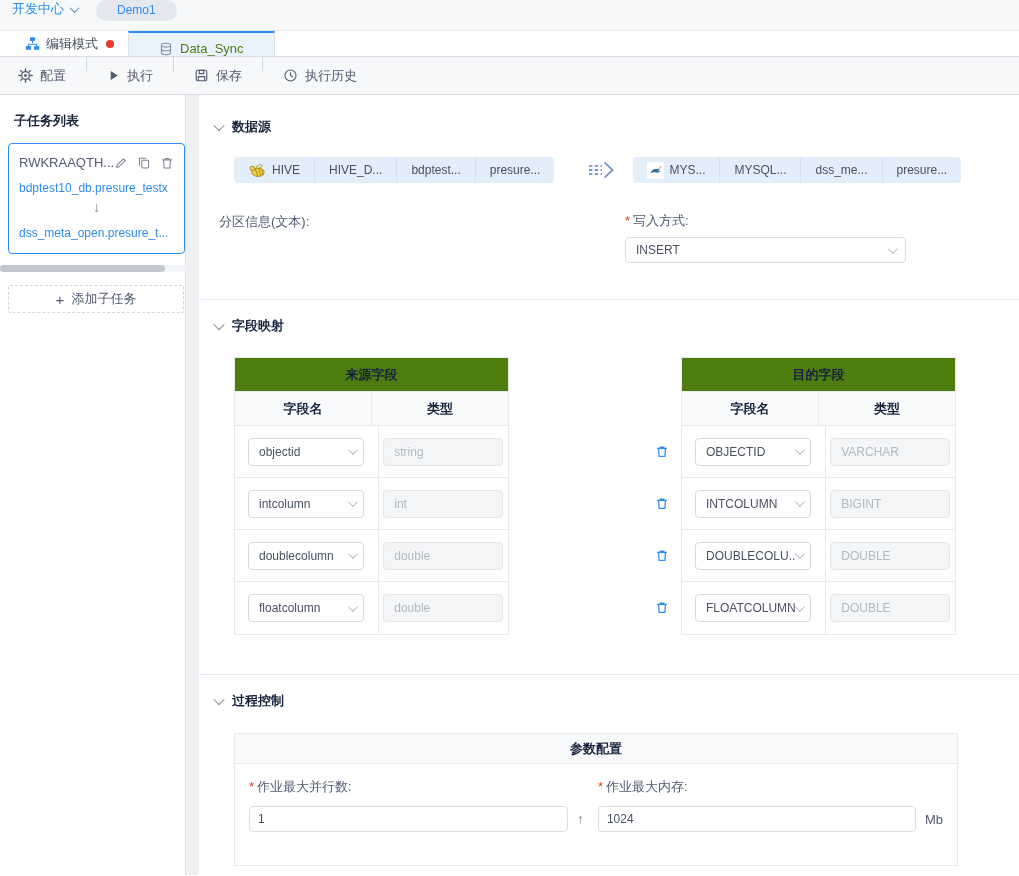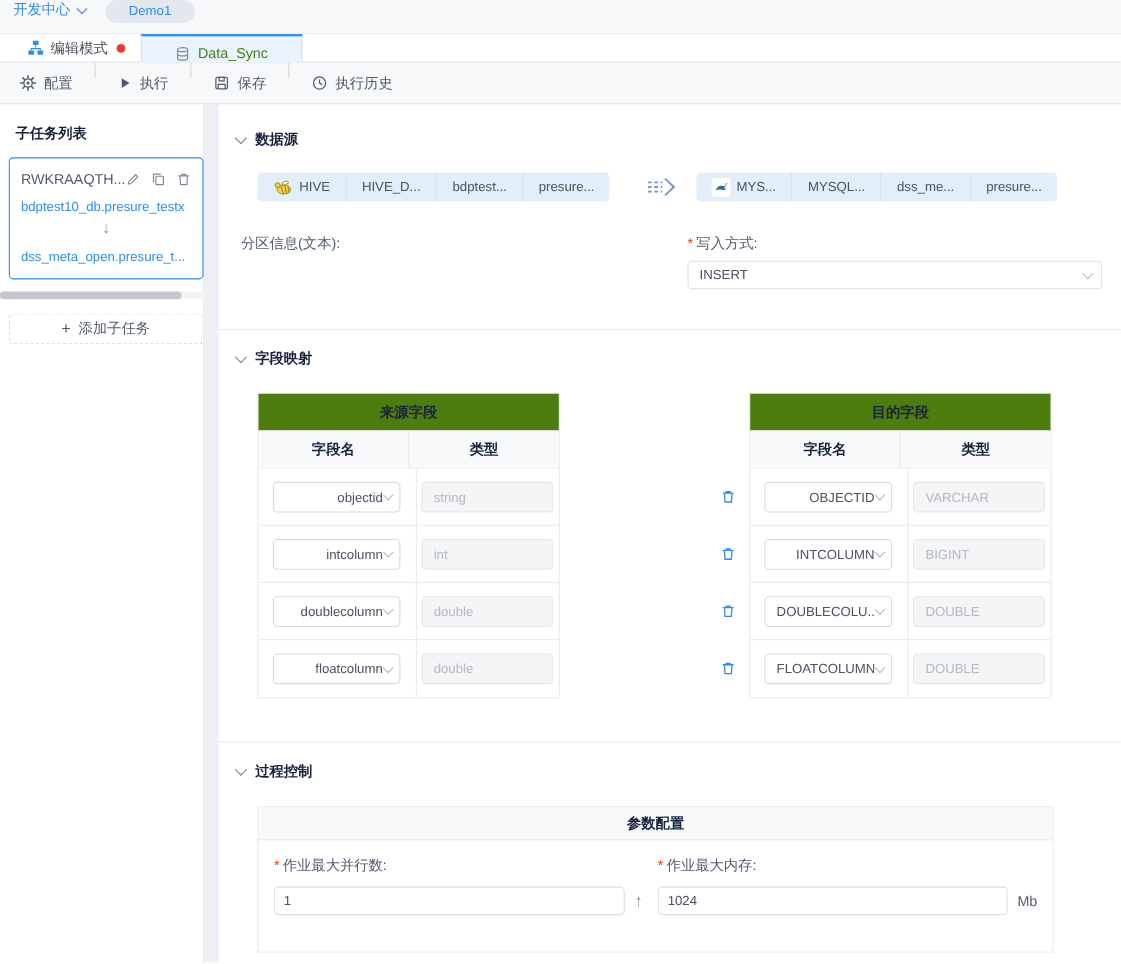--- a/index.html
+++ b/index.html
@@ -54,37 +54,37 @@
   .tag-seg { display:flex; align-items:center; padding:0 14px; font-size:12px; color:#495060; white-space:nowrap; }
   .tag-seg + .tag-seg { border-left:1px solid #d3e2f4; }
   .tag-seg .dbicon { margin-right:6px; display:flex; }
   .mysql-box { width:17px; height:17px; background:#fff; border-radius:2px; display:flex; align-items:center; justify-content:center; margin-right:5px; }
   .flow-arrow { margin:0 17px 0 33px; display:flex; }
 
   .ds-form { margin:29px 0 0 4px; display:flex; }
   .ds-col-left { width:406px; }
   .fld-label { font-size:13px; color:#515a6e; }
   .req { color:#ed4014; margin-right:3px; }
-  .select { margin-top:7px; width:377px; height:26px; border:1px solid #dcdee2; border-radius:4px; display:flex; align-items:center; justify-content:space-between; padding:0 10px; font-size:12px; color:#495060; background:#fff; cursor:pointer; }
+  .select { margin-top:7px; width:281px; height:26px; border:1px solid #dcdee2; border-radius:4px; display:flex; align-items:center; justify-content:space-between; padding:0 10px; font-size:12px; color:#495060; background:#fff; cursor:pointer; }
   .sel-chev { width:7px; height:7px; border-right:1.3px solid #b5bac1; border-bottom:1.3px solid #b5bac1; transform:rotate(45deg) translateY(-2px); display:inline-block; }
 
   
   .sec-map .sec-head, .sec-proc .sec-head { margin-top:17px; }
   .map-area { margin:22px 0 0 19px; display:flex; }
   .ftable { width:275px; border:1px solid #e8eaec; }
   .ft-title { height:34px; background:#4d7c0f; border-bottom:1px solid #e8eaec; display:flex; align-items:center; justify-content:center; font-size:13px; font-weight:700; color:#17233d; }
   .ft-cols { display:flex; height:34px; border-bottom:1px solid #e8eaec; }
   .ft-cols > div { flex:1; background:#f8f9fb; display:flex; align-items:center; justify-content:center; font-size:13px; font-weight:700; color:#17233d; }
   .ft-cols > div + div { border-left:1px solid #e8eaec; }
   .ft-row { display:flex; height:52px; border-bottom:1px solid #e8eaec; }
   .ft-row:last-child { border-bottom:none; }
   .ft-cell { flex:1; display:flex; align-items:center; }
   .ft-cell.name { padding-left:13px; }
   .ft-cell.type { border-left:1px solid #e8eaec; justify-content:center; }
-  .row-select { width:116px; height:28px; border:1px solid #d7dade; border-radius:4px; display:flex; align-items:center; justify-content:flex-end; padding:0 8px 0 10px; font-size:12px; color:#495060; background:#fff; cursor:pointer; }
+  .row-select { width:116px; height:28px; border:1px solid #d7dade; border-radius:4px; display:flex; align-items:center; justify-content:space-between; padding:0 8px 0 10px; font-size:12px; color:#495060; background:#fff; cursor:pointer; }
   .row-select span:first-child { white-space:nowrap; overflow:hidden; }
   .dis-input { width:120px; height:28px; background:#f4f5f7; border:1px solid #e4e6ea; border-radius:4px; color:#b4b8bf; font-size:12px; padding:0 10px; font-family:inherit; }
   .trash-col { width:172px; display:flex; flex-direction:column; align-items:flex-end; padding:68px 12px 0 0; flex:none; }
   .trash-slot { height:52px; display:flex; align-items:center; }
   .trash-slot svg { cursor:pointer; display:block; }
 
   
   .panel { margin:23px 0 0 19px; width:724px; border:1px solid #e8eaec; }
   .panel-head { height:30px; background:#f8f9fb; border-bottom:1px solid #e8eaec; display:flex; align-items:center; justify-content:center; font-size:13px; font-weight:700; color:#17233d; }
   .panel-body { display:flex; padding:14px 14px 33px; }

